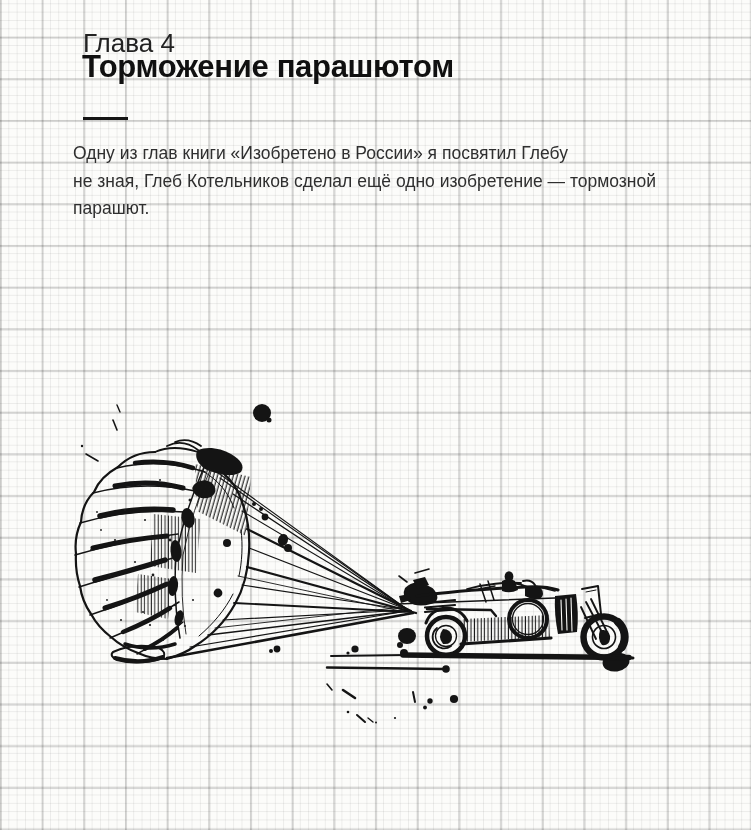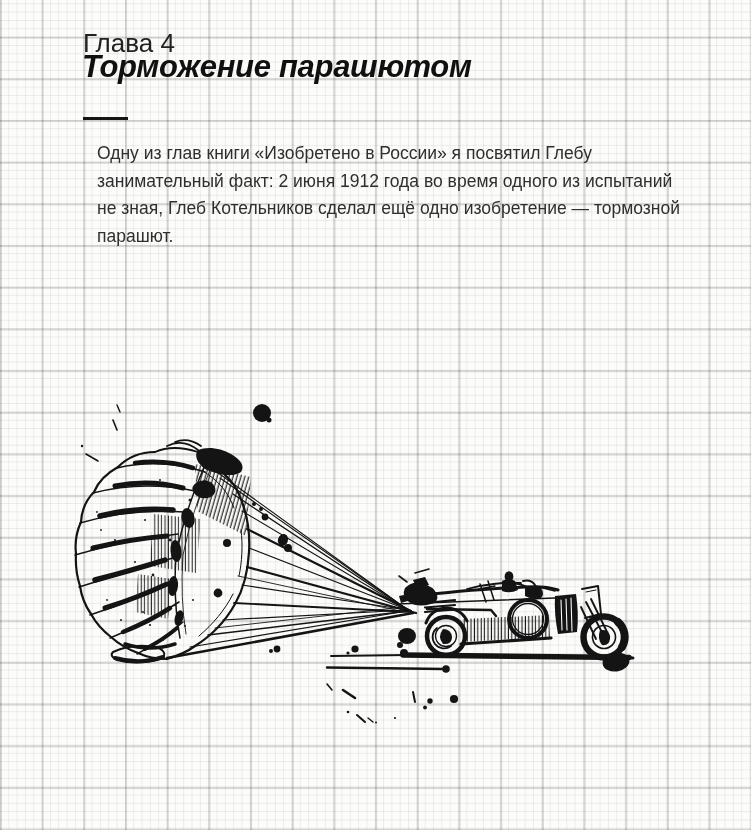--- a/index.html
+++ b/index.html
@@ -16,43 +16,42 @@
     background-size:41.7px 41.7px,41.7px 41.7px,8.34px 8.34px,8.34px 8.34px;
     background-position:0 0,0 -5px,0 0,0 -5px;
   }
   .chapter{
     position:absolute;left:83px;top:15px;
     font-size:26px;line-height:24px;color:#222;white-space:nowrap;margin-top:16px;
   }
   .title{
     position:absolute;left:82px;top:50px;margin:0;
     font-size:31px;line-height:34px;font-weight:700;color:#101010;
-    letter-spacing:-0.3px;white-space:nowrap;font-style:italic;
+    letter-spacing:-0.3px;white-space:nowrap;
   }
   .divider{position:absolute;left:83px;top:117px;width:45px;height:3px;background:#151515;}
   .paragraph{
-    position:absolute;left:97px;top:140px;
+    position:absolute;left:73px;top:140px;
     font-size:17.5px;line-height:27.5px;color:#2f2f2f;
   }
   .paragraph .line{white-space:nowrap;}
   .illustration{position:absolute;left:55px;top:390px;width:640px;height:340px;}
 </style>
 </head>
 <body>
 
 <div class="page">
   <div class="grid-paper"></div>
 
   <div class="chapter">Глава 4</div>
   <h1 class="title">Торможение парашютом</h1>
   <div class="divider"></div>
 
   <div class="paragraph">
     <div class="line">Одну из глав книги «Изобретено в России» я посвятил Глебу</div>
-    <div class="line">занимательный факт: 2 июня 1912 года во время одного из испытаний</div>
     <div class="line">не зная, Глеб Котельников сделал ещё одно изобретение — тормозной</div>
     <div class="line">парашют.</div>
   </div>
 
   <svg class="illustration" viewBox="0 0 640 340" fill="none" stroke="#141414" stroke-linecap="round" stroke-linejoin="round">
     <defs>
       <pattern id="hv" width="3.4" height="30" patternUnits="userSpaceOnUse">
         <line x1="1.2" y1="0" x2="1.2" y2="30" stroke="#141414" stroke-width="1.05"></line>
       </pattern>
       <pattern id="hd" width="3.8" height="40" patternUnits="userSpaceOnUse" patternTransform="rotate(16)">

